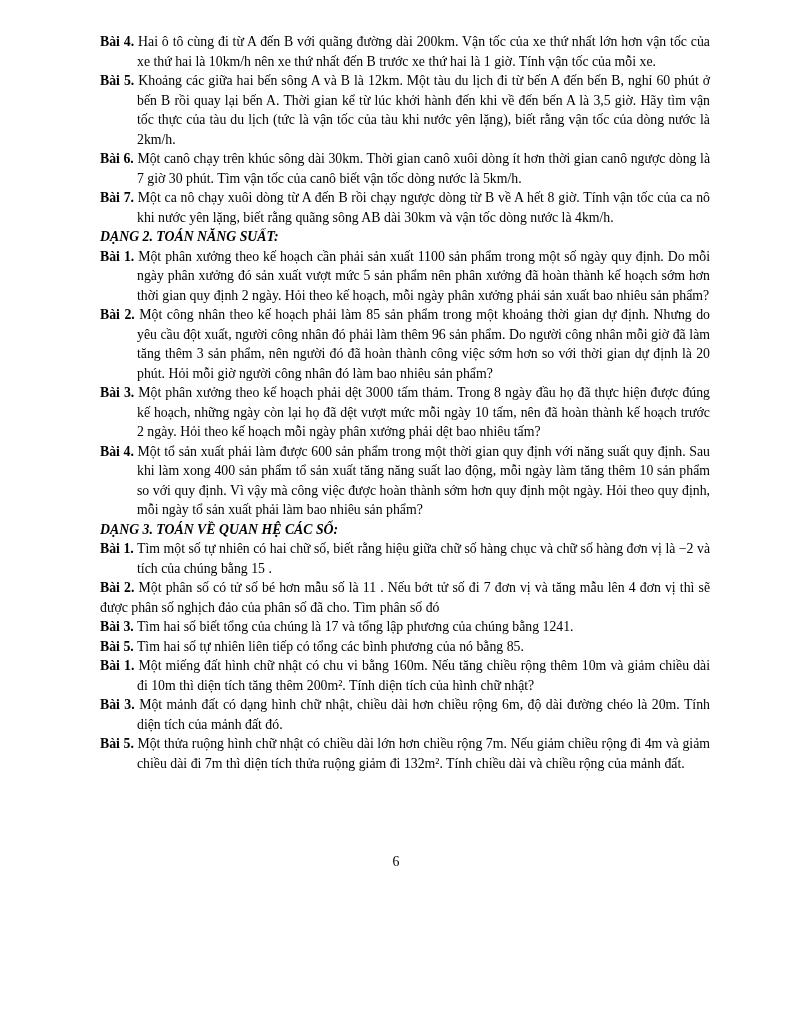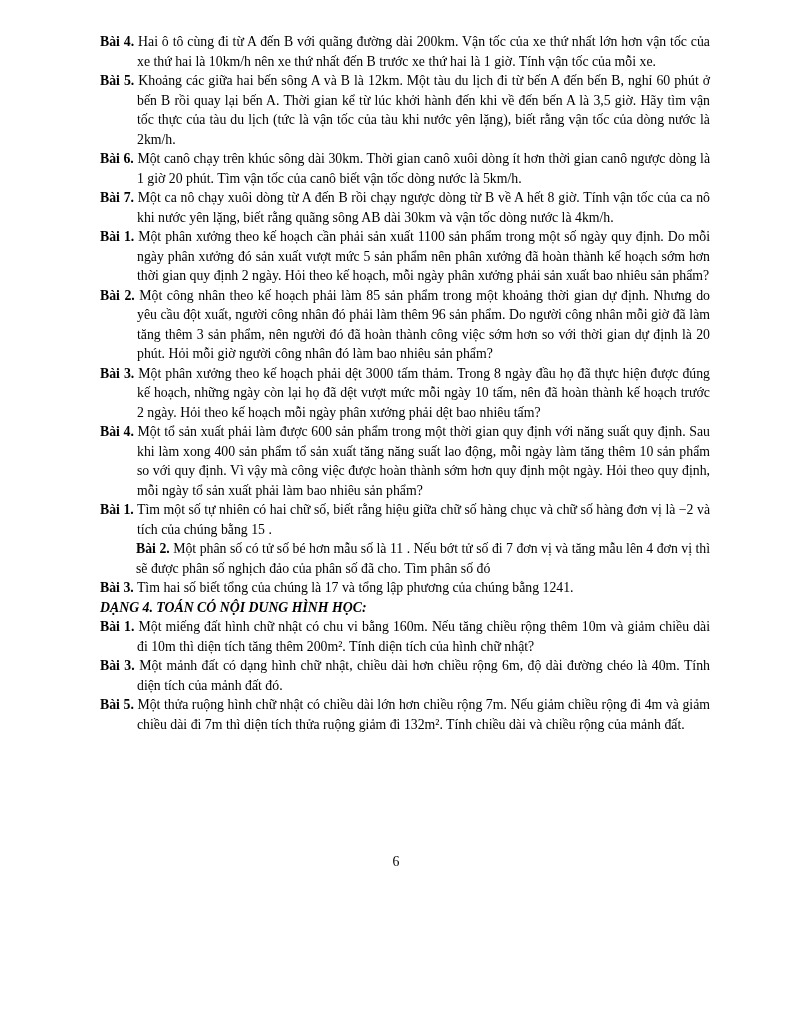--- a/index.html
+++ b/index.html
@@ -28,21 +28,20 @@
     line-height: 19.5px;
     text-align: justify;
   }
   .problem {
     padding-left: 37px;
     text-indent: -37px;
   }
   .problem.no-hang {
     padding-left: 0;
     text-indent: 0;
-    margin-left: 36px;
   }
   .problem .label {
     font-weight: bold;
   }
   .section {
     font-weight: bold;
     font-style: italic;
   }
   .pagenum {
     position: absolute;
@@ -53,28 +52,30 @@
     font-size: 13.8px;
   }
 </style>
 </head>
 <body>
 
 <div class="page">
   <div class="content">
       <div class="problem"><span class="label">Bài 4.</span> <span> Hai ô tô cùng đi từ A đến B với quãng đường dài 200km. Vận tốc của xe thứ nhất lớn hơn vận tốc của xe thứ hai là 10km/h nên xe thứ nhất đến B trước xe thứ hai là 1 giờ. Tính vận tốc của mỗi xe.</span></div>
       <div class="problem"><span class="label">Bài 5.</span> <span> Khoảng các giữa hai bến sông A và B là 12km. Một tàu du lịch đi từ bến A đến bến B, nghỉ 60 phút ở bến B rồi quay lại bến A. Thời gian kể từ lúc khởi hành đến khi về đến bến A là 3,5 giờ. Hãy tìm vận tốc thực của tàu du lịch (tức là vận tốc của tàu khi nước yên lặng), biết rằng vận tốc của dòng nước là 2km/h.</span></div>
-      <div class="problem"><span class="label">Bài 6.</span> <span> Một canô chạy trên khúc sông dài 30km. Thời gian canô xuôi dòng ít hơn thời gian canô ngược dòng là 1 giờ 20 phút. Tìm vận tốc của canô biết vận tốc dòng nước là 5km/h.</span></div>
+      <div class="problem"><span class="label">Bài 6.</span> <span> Một canô chạy trên khúc sông dài 30km. Thời gian canô xuôi dòng ít hơn thời gian canô ngược dòng là 7 giờ 30 phút. Tìm vận tốc của canô biết vận tốc dòng nước là 5km/h.</span></div>
       <div class="problem"><span class="label">Bài 7.</span> <span> Một ca nô chạy xuôi dòng từ A đến B rồi chạy ngược dòng từ B về A hết 8 giờ. Tính vận tốc của ca nô khi nước yên lặng, biết rằng quãng sông AB dài 30km và vận tốc dòng nước là 4km/h.</span></div>
+      <div class="section">DẠNG 2. TOÁN NĂNG SUẤT:</div>
       <div class="problem"><span class="label">Bài 1.</span> <span> Một phân xưởng theo kế hoạch cần phải sản xuất 1100 sản phẩm trong một số ngày quy định. Do mỗi ngày phân xưởng đó sản xuất vượt mức 5 sản phẩm nên phân xưởng đã hoàn thành kế hoạch sớm hơn thời gian quy định 2 ngày. Hỏi theo kế hoạch, mỗi ngày phân xưởng phải sản xuất bao nhiêu sản phẩm?</span></div>
       <div class="problem"><span class="label">Bài 2.</span> <span> Một công nhân theo kế hoạch phải làm 85 sản phẩm trong một khoảng thời gian dự định. Nhưng do yêu cầu đột xuất, người công nhân đó phải làm thêm 96 sản phẩm. Do người công nhân mỗi giờ đã làm tăng thêm 3 sản phẩm, nên người đó đã hoàn thành công việc sớm hơn so với thời gian dự định là 20 phút. Hỏi mỗi giờ người công nhân đó làm bao nhiêu sản phẩm?</span></div>
       <div class="problem"><span class="label">Bài 3.</span> <span> Một phân xưởng theo kế hoạch phải dệt 3000 tấm thảm. Trong 8 ngày đầu họ đã thực hiện được đúng kế hoạch, những ngày còn lại họ đã dệt vượt mức mỗi ngày 10 tấm, nên đã hoàn thành kế hoạch trước 2 ngày. Hỏi theo kế hoạch mỗi ngày phân xưởng phải dệt bao nhiêu tấm?</span></div>
       <div class="problem"><span class="label">Bài 4.</span> <span> Một tổ sản xuất phải làm được 600 sản phẩm trong một thời gian quy định với năng suất quy định. Sau khi làm xong 400 sản phẩm tổ sản xuất tăng năng suất lao động, mỗi ngày làm tăng thêm 10 sản phẩm so với quy định. Vì vậy mà công việc được hoàn thành sớm hơn quy định một ngày. Hỏi theo quy định, mỗi ngày tổ sản xuất phải làm bao nhiêu sản phẩm?</span></div>
+      <div class="section">DẠNG 3. TOÁN VỀ QUAN HỆ CÁC SỐ:</div>
       <div class="problem"><span class="label">Bài 1.</span> <span> Tìm một số tự nhiên có hai chữ số, biết rằng hiệu giữa chữ số hàng chục và chữ số hàng đơn vị là −2  và tích của chúng bằng 15 .</span></div>
       <div class="problem no-hang"><span class="label">Bài 2.</span> <span> Một phân số có tử số bé hơn mẫu số là 11 . Nếu bớt tử số đi 7 đơn vị và tăng mẫu lên 4 đơn vị thì sẽ được phân số nghịch đảo của phân số đã cho. Tìm phân số đó</span></div>
       <div class="problem"><span class="label">Bài 3.</span> <span> Tìm hai số biết tổng của chúng là 17 và tổng lập phương của chúng bằng 1241.</span></div>
-      <div class="section">DẠNG 4. TOÁN CÓ NỘI DUNG HÌNH HỌC:</div>
+      <div class="problem"><span class="label">Bài 5.</span> <span> Tìm hai số tự nhiên liên tiếp có tổng các bình phương của nó bằng 85.</span></div>
       <div class="problem"><span class="label">Bài 1.</span> <span> Một miếng đất hình chữ nhật có chu vi bằng 160m. Nếu tăng chiều rộng thêm 10m và giảm chiều dài đi 10m thì diện tích tăng thêm 200m². Tính diện tích của hình chữ nhật?</span></div>
-      <div class="problem"><span class="label">Bài 3.</span> <span> Một mảnh đất có dạng hình chữ nhật, chiều dài hơn chiều rộng 6m, độ dài đường chéo là 40m. Tính diện tích của mảnh đất đó.</span></div>
+      <div class="problem"><span class="label">Bài 3.</span> <span> Một mảnh đất có dạng hình chữ nhật, chiều dài hơn chiều rộng 6m, độ dài đường chéo là 20m. Tính diện tích của mảnh đất đó.</span></div>
       <div class="problem"><span class="label">Bài 5.</span> <span> Một thửa ruộng hình chữ nhật có chiều dài lớn hơn chiều rộng 7m. Nếu giảm chiều rộng đi 4m và giảm chiều dài đi 7m thì diện tích thửa ruộng giảm đi 132m². Tính chiều dài và chiều rộng của mảnh đất.</span></div>
     </div>
   <div class="pagenum">6</div>
 </div>
 
 </body></html>

